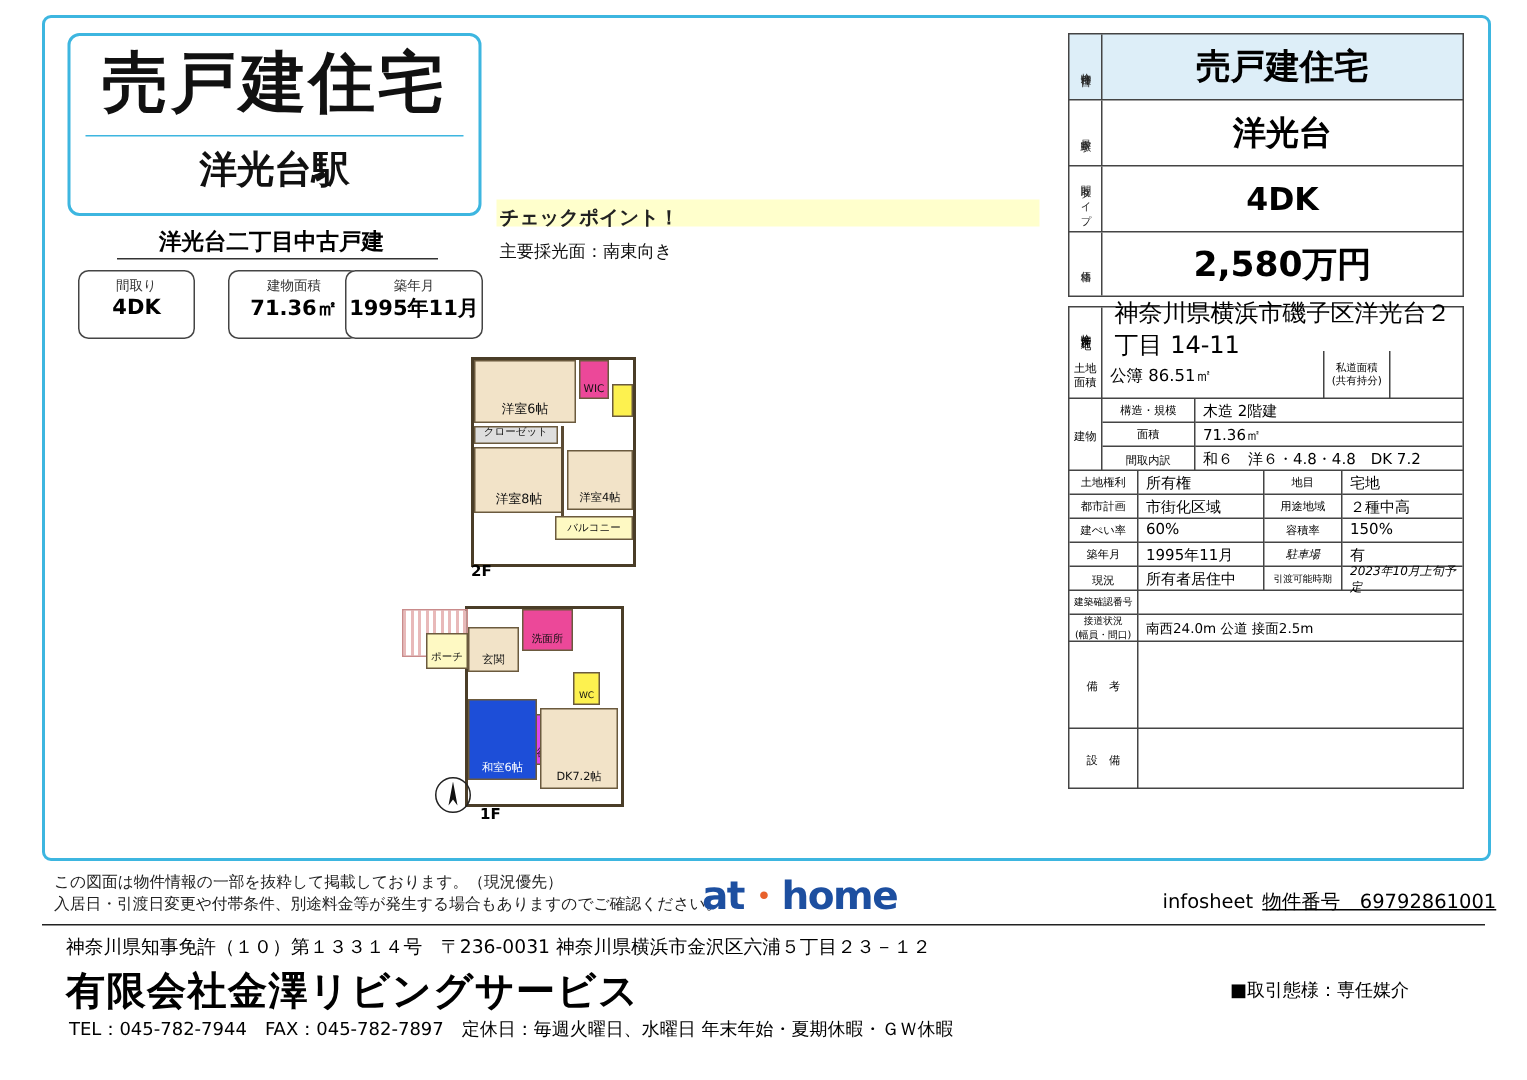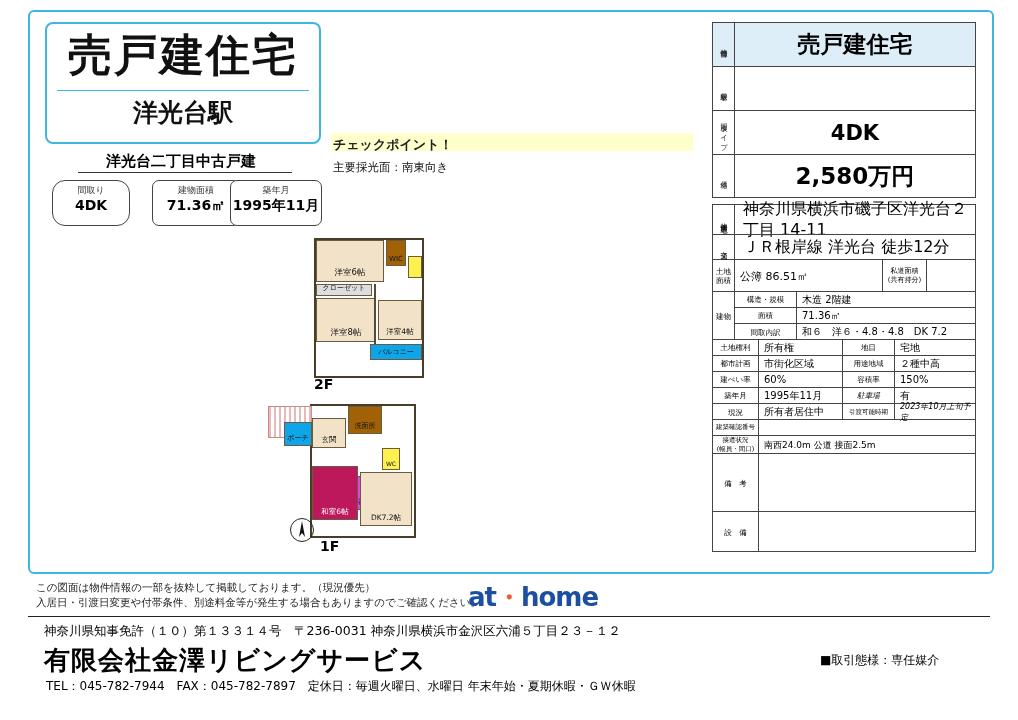--- a/index.html
+++ b/index.html
@@ -14,37 +14,37 @@
   .title-sep{position:absolute;left:10px;top:66px;width:252px;border-top:1px solid #3db6e0;}
   .title-sub{position:absolute;left:0;top:72px;width:272px;text-align:center;font-size:25px;font-weight:bold;color:#111;}
 
   .addr-line{position:absolute;left:45px;top:152px;width:272px;text-align:center;font-size:15px;font-weight:bold;}
   .addr-underline{position:absolute;left:78px;top:172px;width:214px;border-top:1px solid #333;}
 
   .spec-row{position:absolute;left:52px;top:180px;width:270px;height:46px;}
   .spec{position:absolute;top:0;height:44px;border:1px solid #444;border-radius:7px;background:#fff;}
   .spec .lab{position:absolute;left:0;top:3px;width:100%;text-align:center;font-size:9px;color:#333;}
   .spec .val{position:absolute;left:0;top:16px;width:100%;text-align:center;font-size:14px;font-weight:bold;}
-  #spec0{left:0;width:76px;border-radius:13px;}
+  #spec0{left:0;width:76px;}
   #spec1{left:100px;width:86px;}
   #spec2{left:178px;width:90px;}
 
   .check-head{position:absolute;left:333px;top:136px;font-size:13px;font-weight:bold;color:#222;}
   .check-hl{position:absolute;left:331px;top:133px;width:362px;height:18px;background:#ffffcc;}
   .check-body{position:absolute;left:333px;top:160px;font-size:11.5px;color:#111;}
 
   
   .plan{position:absolute;}
-  .fp-label{position:absolute;font-size:14px;font-weight:bold;}
+  .fp-label{position:absolute;font-size:10px;font-weight:bold;}
   .rm{position:absolute;border:1px solid #6b5a3e;box-sizing:border-box;font-size:8.5px;text-align:center;color:#111;}
   .rm span{position:absolute;left:0;right:0;bottom:2px;}
   .beige{background:#f2e3c8;}
-  .beige2{background:#a16207;}
-  .tatami{background:#be185d;color:#fff;}
-  .white{background:#0ea5e9;}
+  .beige2{background:#ec4899;}
+  .tatami{background:#1d4ed8;color:#fff;}
+  .white{background:#fef9c3;}
   .grayish{background:#dedede;}
   .yellow{background:#fdf14f;}
   .cyan{background:#d946ef;margin-top:40px;}
   .hatch{background:repeating-linear-gradient(90deg,#e8b9b9 0 2px,#fff 2px 5px);}
   .thinline{position:absolute;background:#5a4a33;}
   .plan-outline{position:absolute;border:2px solid #4a3d28;box-sizing:border-box;}
 
   
   .note{position:absolute;font-size:10.5px;color:#222;}
   .athome{position:absolute;left:468px;top:580px;font-size:26px;font-weight:bold;color:#1d4fa0;letter-spacing:-1px;}
@@ -184,20 +184,21 @@
     <div class="bigrow first">
       <div class="rl">
           <i>物件種目</i>
         </div>
       <div class="rv v1">売戸建住宅</div>
     </div>
     <div class="bigrow">
       <div class="rl">
           <i>最寄駅</i>
         </div>
+      <div class="rv v2">洋光台</div>
     </div>
     <div class="bigrow">
       <div class="rl">
           <i>間取タイプ</i>
         </div>
       <div class="rv v3">4DK</div>
     </div>
     <div class="bigrow last">
       <div class="rl">
           <i>価格</i>
@@ -205,26 +206,20 @@
       <div class="rv v4">2,580万円</div>
     </div>
 
     <div style="height:6px;"></div>
 
     <div class="midrow" style="height:30px;">
       <div class="ml">
           <i>物件所在地</i>
         </div>
       <div class="mv">神奈川県横浜市磯子区洋光台２丁目 14-11</div>
-    </div>
-    <div class="midrow lastm" style="height:26px;">
-      <div class="ml">
-          <i>交通</i>
-        </div>
-      <div class="mv">ＪＲ根岸線 洋光台 徒歩12分</div>
     </div>
 
     <div class="grid" style="height:32px;border-top:none;">
       <div class="cellL br" style="left:0;top:0;width:22px;height:32px;">
           <span>土地面積</span>
         </div>
       <div class="cellV br" style="left:22px;top:0;width:148px;height:32px;font-size:11px;">公簿 86.51㎡</div>
       <div class="cellL br" style="left:170px;top:0;width:44px;height:32px;font-size:7px;">
           <span>私道面積<br>(共有持分)</span>
         </div>
@@ -289,20 +284,23 @@
       <div class="cellV" style="left:46px;top:0;width:216px;height:40px;"></div>
     </div>
 
   </div>
 
   <div class="note" style="left:36px;top:581px;">この図面は物件情報の一部を抜粋して掲載しております。（現況優先）</div>
   <div class="note" style="left:36px;top:596px;">入居日・引渡日変更や付帯条件、別途料金等が発生する場合もありますのでご確認ください。</div>
 
   <div class="athome"><span>at</span><span class="dot">・</span><span>home</span></div>
 
+  <div class="infosheet">
+    <span>infosheet</span><span class="no">物件番号　69792861001</span>
+  </div>
 
   <div class="hr-bottom"></div>
   <div class="lic">神奈川県知事免許（１０）第１３３１４号　〒236-0031 神奈川県横浜市金沢区六浦５丁目２３－１２</div>
   <div class="company">有限会社金澤リビングサービス</div>
   <div class="tel">TEL：045-782-7944　FAX：045-782-7897　定休日：毎週火曜日、水曜日 年末年始・夏期休暇・ＧＷ休暇</div>
   <div class="torihiki">■取引態様：専任媒介</div>
 
 </div>
 
 </body></html>

